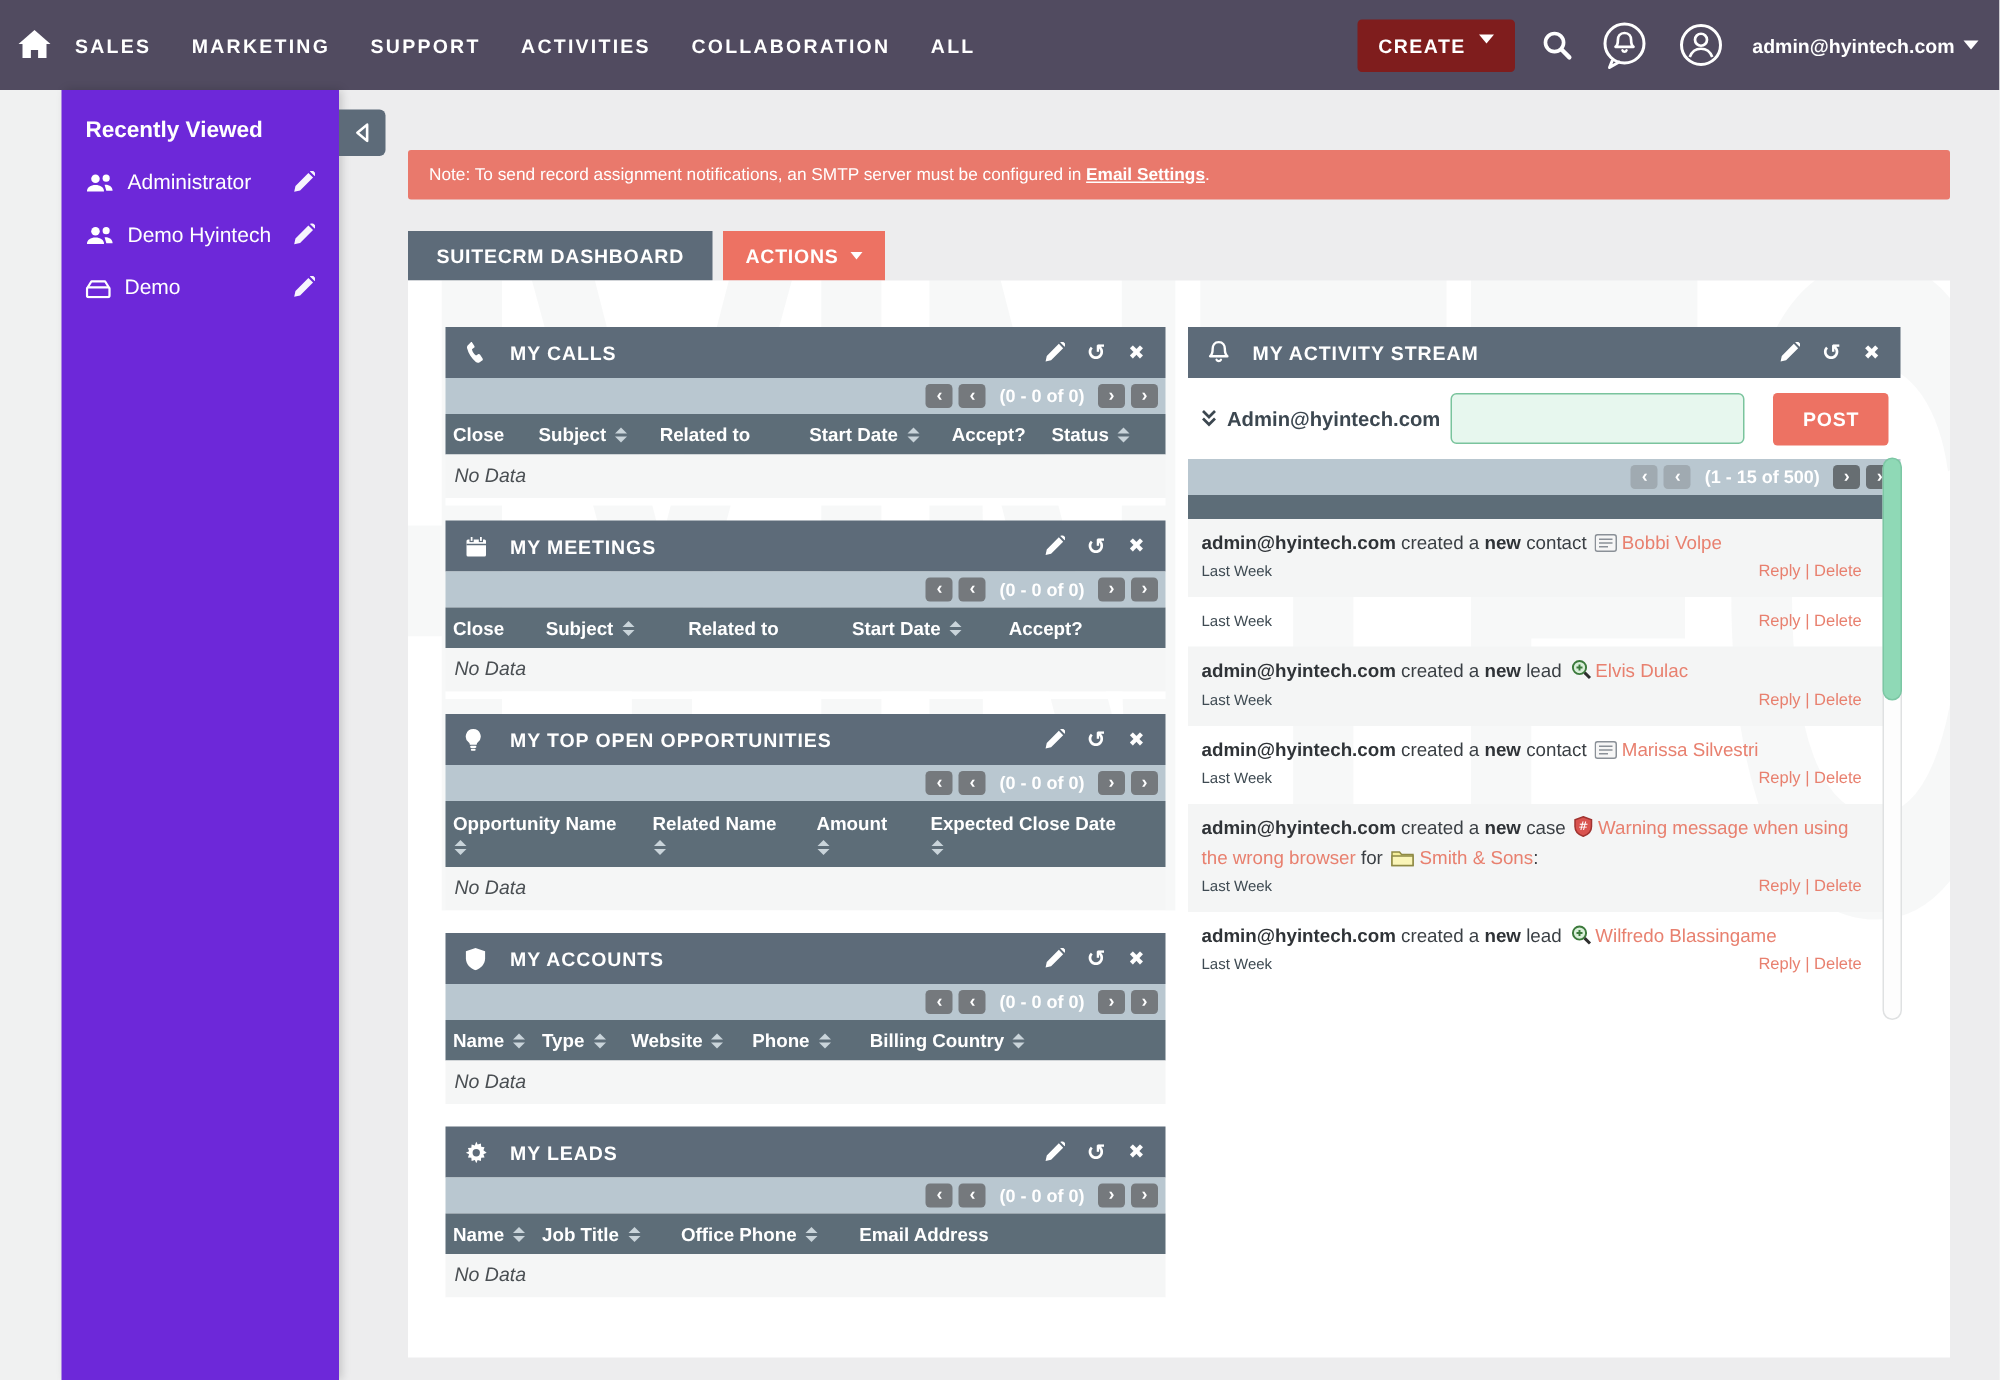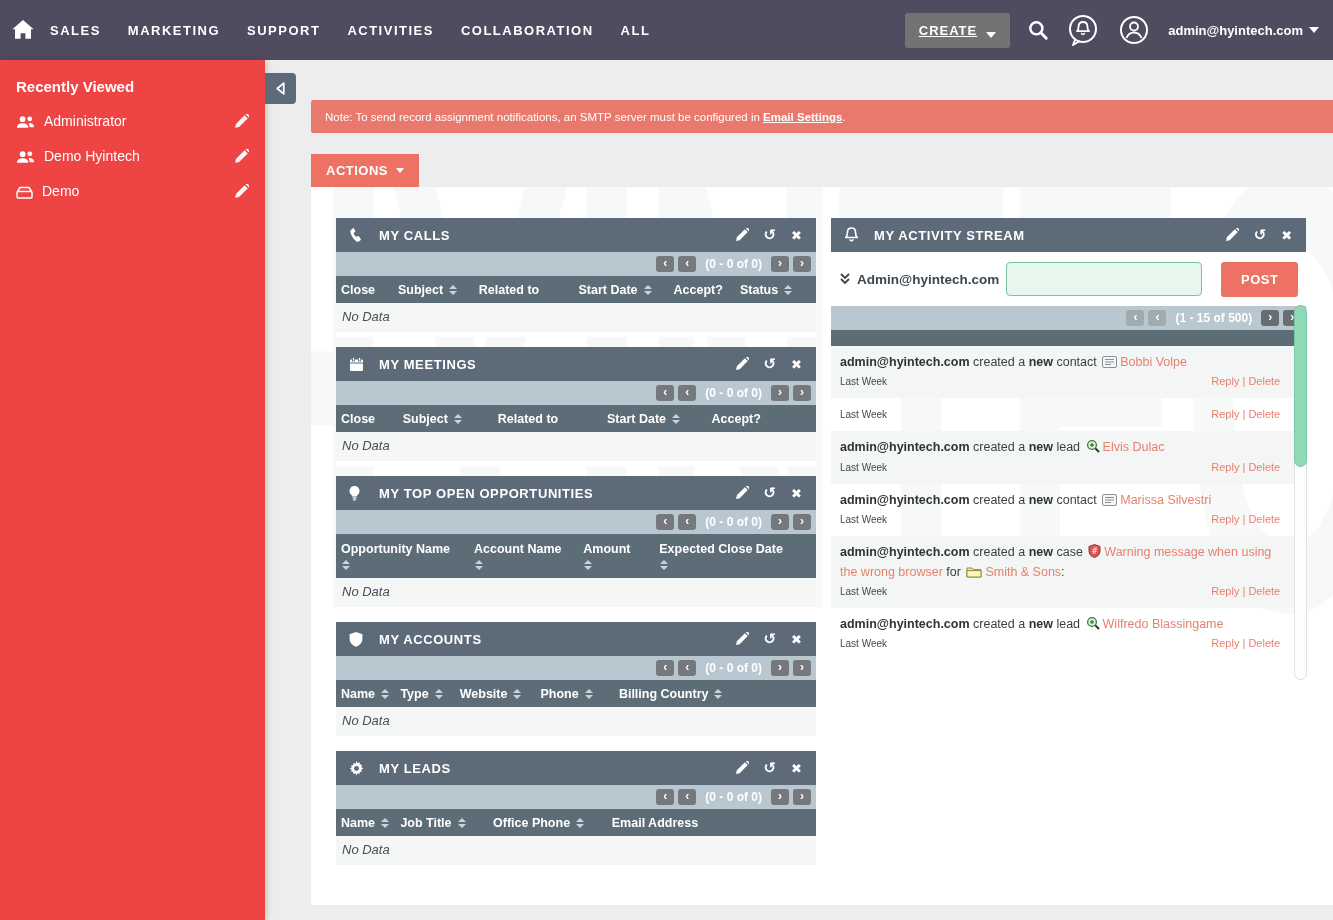--- a/index.html
+++ b/index.html
@@ -5,29 +5,29 @@
   * { margin:0; padding:0; box-sizing:border-box; }
   html,body { width:1333px; height:920px; overflow:hidden; }
   body { font-family:"Liberation Sans", sans-serif; background:#f0f1f1; color:#33373b; }
 
   
   .navbar { height:60px; background:#514b60; display:flex; align-items:center; padding:0 14px 0 12px; }
   .nav-home { display:flex; align-items:center; margin-right:16px; cursor:pointer; }
   .nav-items { display:flex; align-items:center; gap:27px; }
   .nav-item { color:#fff; font-size:13px; font-weight:700; letter-spacing:1.5px; cursor:pointer; }
   .nav-right { margin-left:auto; display:flex; align-items:center; gap:17px; }
-  .create-btn { background:#737373; color:#fff; font-size:13px; font-weight:700; letter-spacing:1px;
-    padding:10px 14px; border-radius:3px; display:flex; align-items:flex-end; gap:9px; cursor:pointer;text-decoration:underline; }
+  .create-btn { background:#7f1d1d; color:#fff; font-size:13px; font-weight:700; letter-spacing:1px;
+    padding:10px 14px; border-radius:3px; display:flex; align-items:flex-start; gap:9px; cursor:pointer; }
   .caret { width:0; height:0; border-left:5px solid transparent; border-right:5px solid transparent; border-top:6px solid #fff; display:inline-block; }
   .nav-icon { display:flex; align-items:center; cursor:pointer; }
   .nav-user { display:flex; align-items:center; gap:6px; color:#fff; font-size:13px; font-weight:700; cursor:pointer; }
 
   
   .shell { display:flex; height:860px; }
-  .sidebar { width:265px; background:#ef4444; flex:none; padding:18px 16px; position:relative; box-shadow:2px 0 6px rgba(0,0,0,.18); z-index:3; }
+  .sidebar { width:185px; background:#6d28d9; flex:none; padding:18px 16px; position:relative; box-shadow:2px 0 6px rgba(0,0,0,.18); z-index:3;margin-left:41px; }
   .sb-title { color:#fff; font-size:15px; font-weight:700; margin-bottom:18px; }
   .sb-item { display:flex; align-items:flex-end; gap:9px; color:#fff; font-size:14px; margin-bottom:19px; cursor:pointer; }
   .sb-item .sb-label { flex:1; }
   .sb-pencil { opacity:.95; cursor:pointer; display:flex; }
   .content { flex:1; position:relative; background:#ededee;padding-left:11px; }
   .collapse-btn { position:absolute; left:0; top:13px; width:31px; height:31px; background:#5d6b79;
     border-radius:0 4px 4px 0; display:flex; align-items:center; justify-content:center; cursor:pointer; z-index:4;
     color:#fff; font-size:15px; }
   .content-inner { padding:0 35px; }
 
@@ -229,20 +229,23 @@
     </div>
 
     <div class="content-inner">
       <div class="alert">
         <span>
           <span>Note: To send record assignment notifications, an SMTP server must be configured in </span><a>Email Settings</a><span>.</span>
         </span>
       </div>
 
       <div class="tabs">
+        <div class="tab-main">
+          <span>SUITECRM DASHBOARD</span>
+        </div>
         <div class="tab-actions">
           <span>ACTIONS</span>
           <span class="caret"></span>
         </div>
       </div>
 
       <div class="card">
         <div class="wm">HYINTECH</div>
         <div class="cols">
           <div class="col-left" id="panels-left">
@@ -393,21 +396,21 @@
     </div>
     <div class="p-cols">
                   <span class="colh">
                     <span>Opportunity Name</span>
                     <span class="sort">
                       <i class="up"></i>
                       <i class="dn"></i>
                     </span>
                   </span>
                   <span class="colh">
-                    <span>Account Name</span>
+                    <span>Related Name</span>
                     <span class="sort">
                       <i class="up"></i>
                       <i class="dn"></i>
                     </span>
                   </span>
                   <span class="colh">
                     <span>Amount</span>
                     <span class="sort">
                       <i class="up"></i>
                       <i class="dn"></i>

